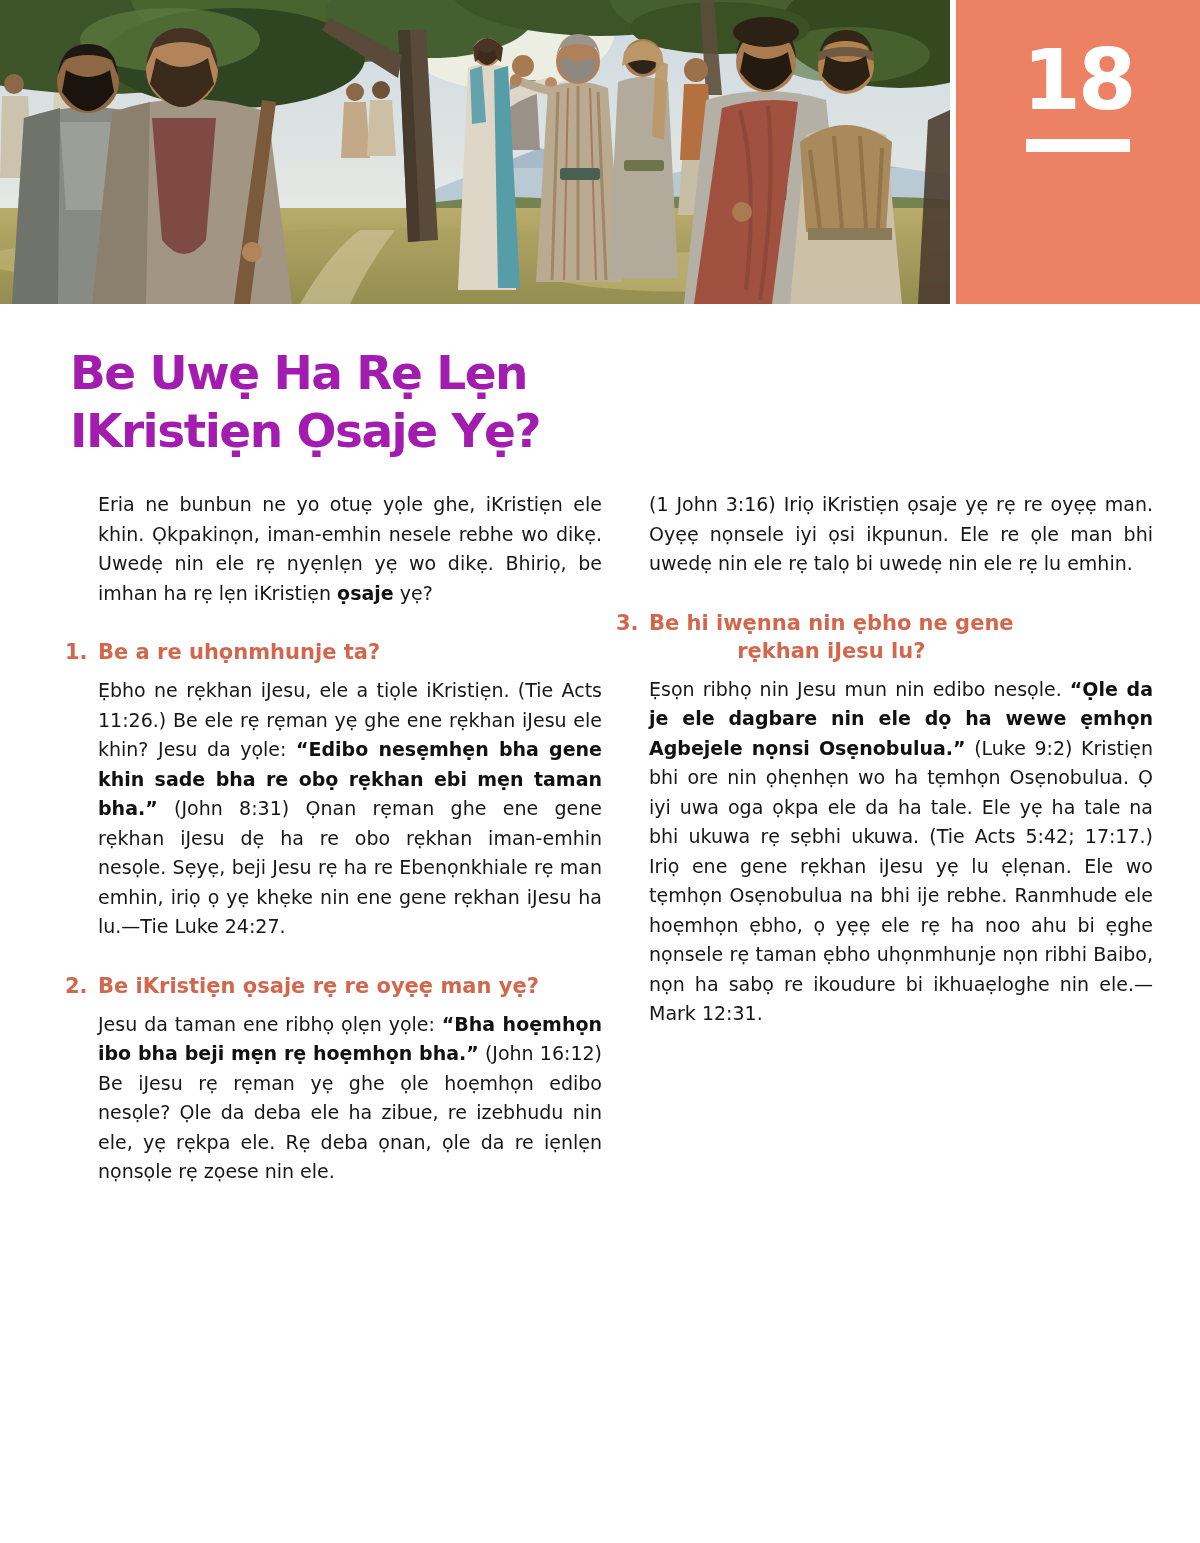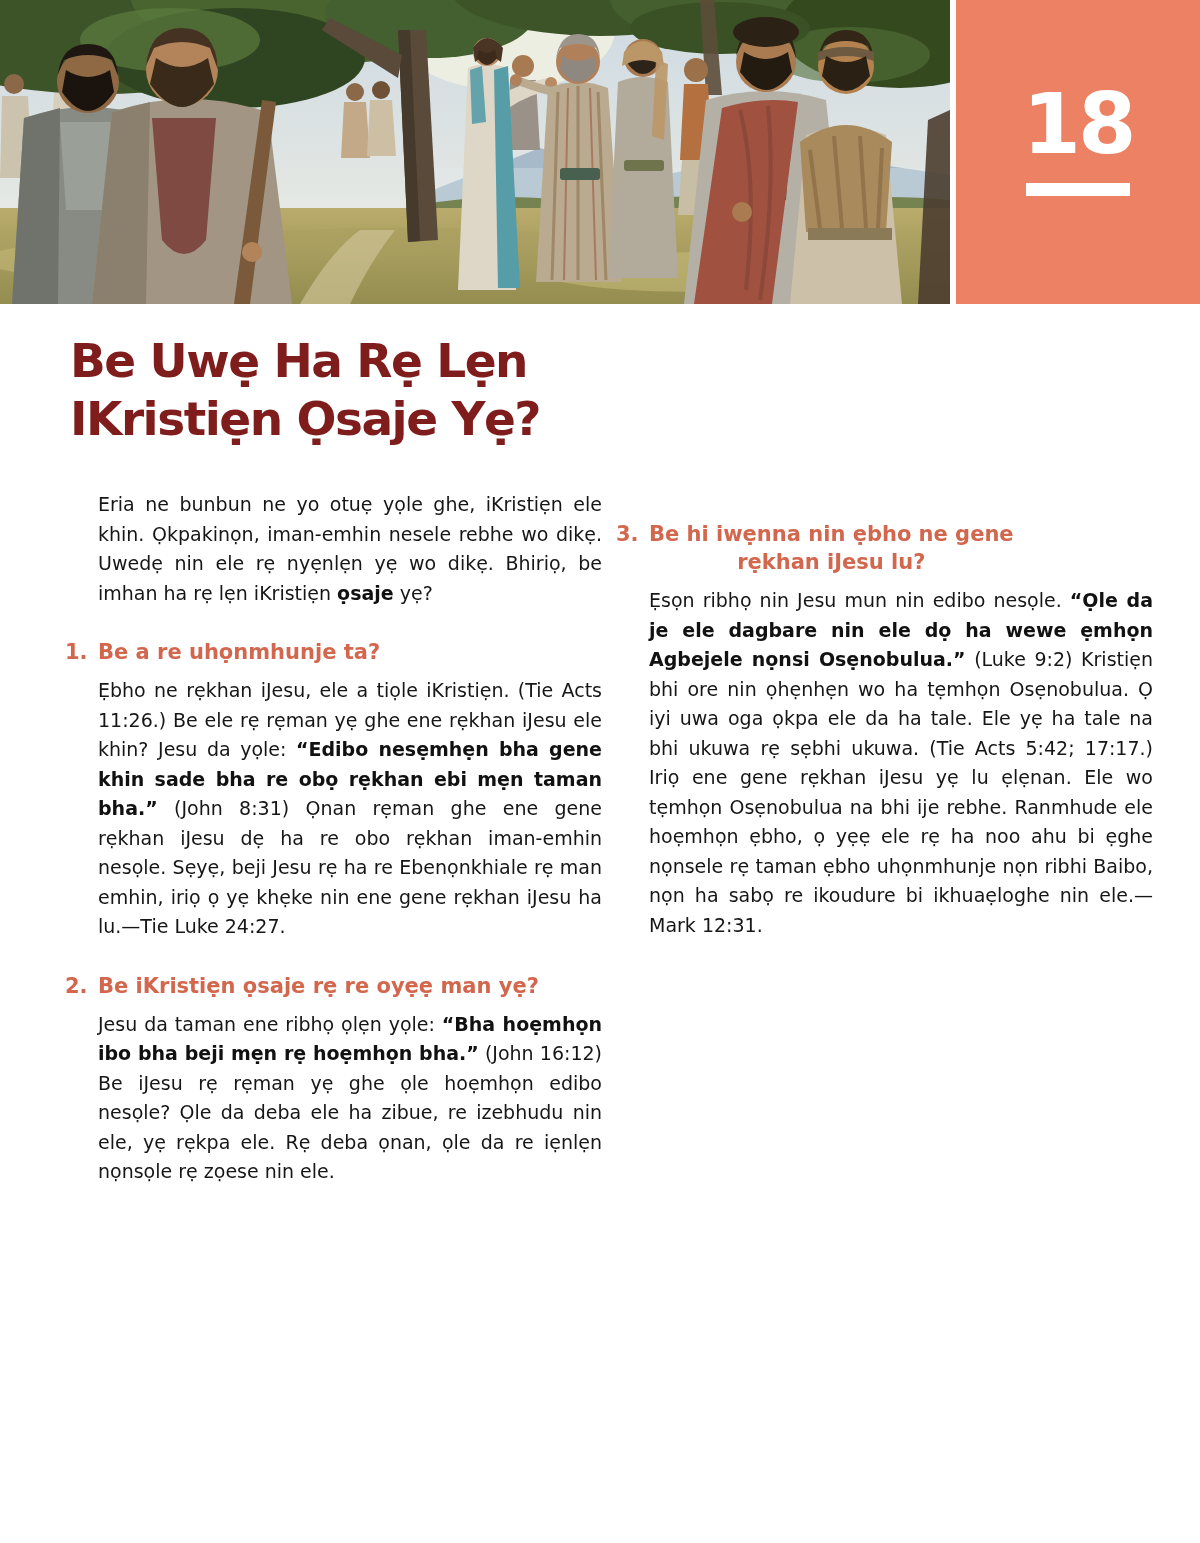--- a/index.html
+++ b/index.html
@@ -21,34 +21,34 @@
     overflow:hidden;background:#dfe5dd;
   }
   .photo svg{display:block;}
 
   
   .badge{
     position:absolute;left:956px;top:0;width:244px;height:304px;
     background:var(--accent);
   }
   .badge-num{
-    margin-top:82px;
+    margin-top:38px;
     text-align:center;
     font-size:84px;line-height:1;font-weight:bold;color:#ffffff;
     letter-spacing:-3px;
   }
   .badge-bar{
     width:104px;height:13px;background:#ffffff;margin:17px auto 0 auto;
   }
 
   
   .title{
-    position:absolute;left:70px;top:332px;margin:0;
+    position:absolute;left:70px;top:344px;margin:0;
     font-size:47px;line-height:58px;font-weight:bold;
-    letter-spacing:-1.5px;color:#7f1d1d;white-space:pre-line;
+    letter-spacing:-1.5px;color:#a21caf;white-space:pre-line;
   }
 
   
   .columns{
     position:absolute;left:65px;top:490px;width:1092px;
     display:flex;gap:14px;
   }
   .col{width:537px;}
   .para{
     margin:0;padding-left:33px;
@@ -242,20 +242,21 @@
       <p class="para"><span>Ẹbho ne rẹkhan iJesu, ele a tiọle iKristiẹn. (Tie Acts 11:26.) Be ele rẹ rẹman yẹ ghe ene rẹkhan iJesu ele khin? Jesu da yọle: </span><strong>“Edibo nesẹmhẹn bha gene khin sade bha re obọ rẹkhan ebi mẹn taman bha.”</strong><span> (John 8:31) Ọnan rẹman ghe ene gene rẹkhan iJesu dẹ ha re obo rẹkhan iman-emhin nesọle. Sẹyẹ, beji Jesu rẹ ha re Ebenọnkhiale rẹ man emhin, iriọ ọ yẹ khẹke nin ene gene rẹkhan iJesu ha lu.—Tie Luke 24:27.</span></p>
 
       <div class="qh">
         <span class="qnum">2.</span>
         <span class="qtext">Be iKristiẹn ọsaje rẹ re oyẹẹ man yẹ?</span>
       </div>
       <p class="para"><span>Jesu da taman ene ribhọ ọlẹn yọle: </span><strong>“Bha hoẹmhọn ibo bha beji mẹn rẹ hoẹmhọn bha.”</strong><span> (John 16:12) Be iJesu rẹ rẹman yẹ ghe ọle hoẹmhọn edibo nesọle? Ọle da deba ele ha zibue, re izebhudu nin ele, yẹ rẹkpa ele. Rẹ deba ọnan, ọle da re iẹnlẹn nọnsọle rẹ zọese nin ele.</span></p>
     </div>
 
     <div class="col">
+      <p class="para"><span>(1 John 3:16) Iriọ iKristiẹn ọsaje yẹ rẹ re oyẹẹ man. Oyẹẹ nọnsele iyi ọsi ikpunun. Ele re ọle man bhi uwedẹ nin ele rẹ talọ bi uwedẹ nin ele rẹ lu emhin.</span></p>
 
       <div class="qh">
         <span class="qnum">3.</span>
         <span class="qtext">Be hi iwẹnna nin ẹbho ne gene
 rẹkhan iJesu lu?</span>
       </div>
       <p class="para"><span>Ẹsọn ribhọ nin Jesu mun nin edibo nesọle. </span><strong>“Ọle da je ele dagbare nin ele dọ ha wewe ẹmhọn Agbejele nọnsi Osẹnobulua.”</strong><span> (Luke 9:2) Kristiẹn bhi ore nin ọhẹnhẹn wo ha tẹmhọn Osẹnobulua. Ọ iyi uwa oga ọkpa ele da ha tale. Ele yẹ ha tale na bhi ukuwa rẹ sẹbhi ukuwa. (Tie Acts 5:42; 17:17.) Iriọ ene gene rẹkhan iJesu yẹ lu ẹlẹnan. Ele wo tẹmhọn Osẹnobulua na bhi ije rebhe. Ranmhude ele hoẹmhọn ẹbho, ọ yẹẹ ele rẹ ha noo ahu bi ẹghe nọnsele rẹ taman ẹbho uhọnmhunje nọn ribhi Baibo, nọn ha sabọ re ikoudure bi ikhuaẹloghe nin ele.—Mark 12:31.</span></p>
     </div>
 
   </div>

